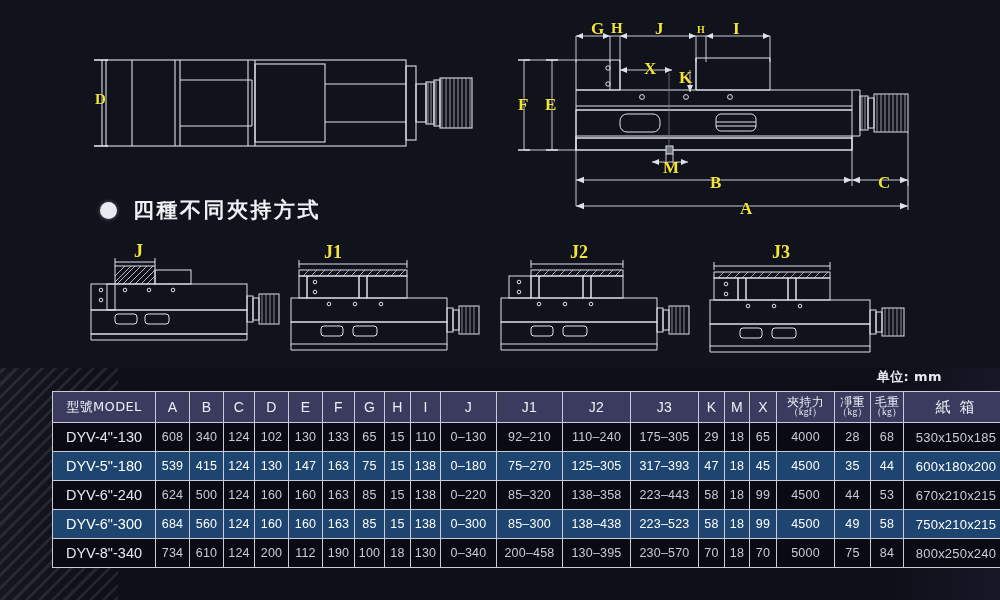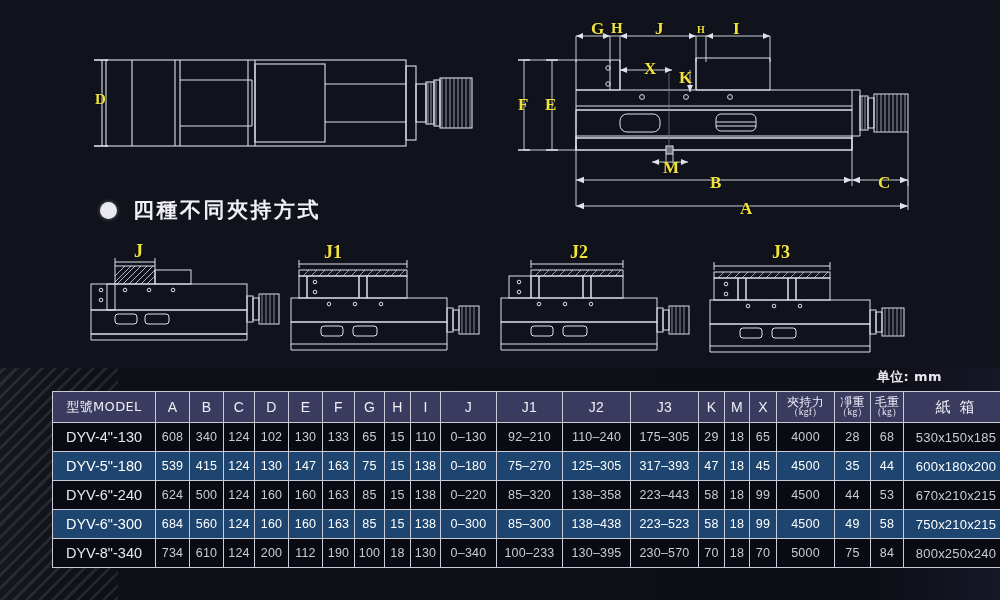--- a/index.html
+++ b/index.html
@@ -651,21 +651,21 @@
             <td>734</td>
             <td>610</td>
             <td>124</td>
             <td>200</td>
             <td>112</td>
             <td>190</td>
             <td>100</td>
             <td>18</td>
             <td>130</td>
             <td>0–340</td>
-            <td>100–233</td>
+            <td>200–458</td>
             <td>130–395</td>
             <td>230–570</td>
             <td>70</td>
             <td>18</td>
             <td>70</td>
             <td>5000</td>
             <td>75</td>
             <td>84</td>
             <td class="box">800x250x240</td>
           </tr>

